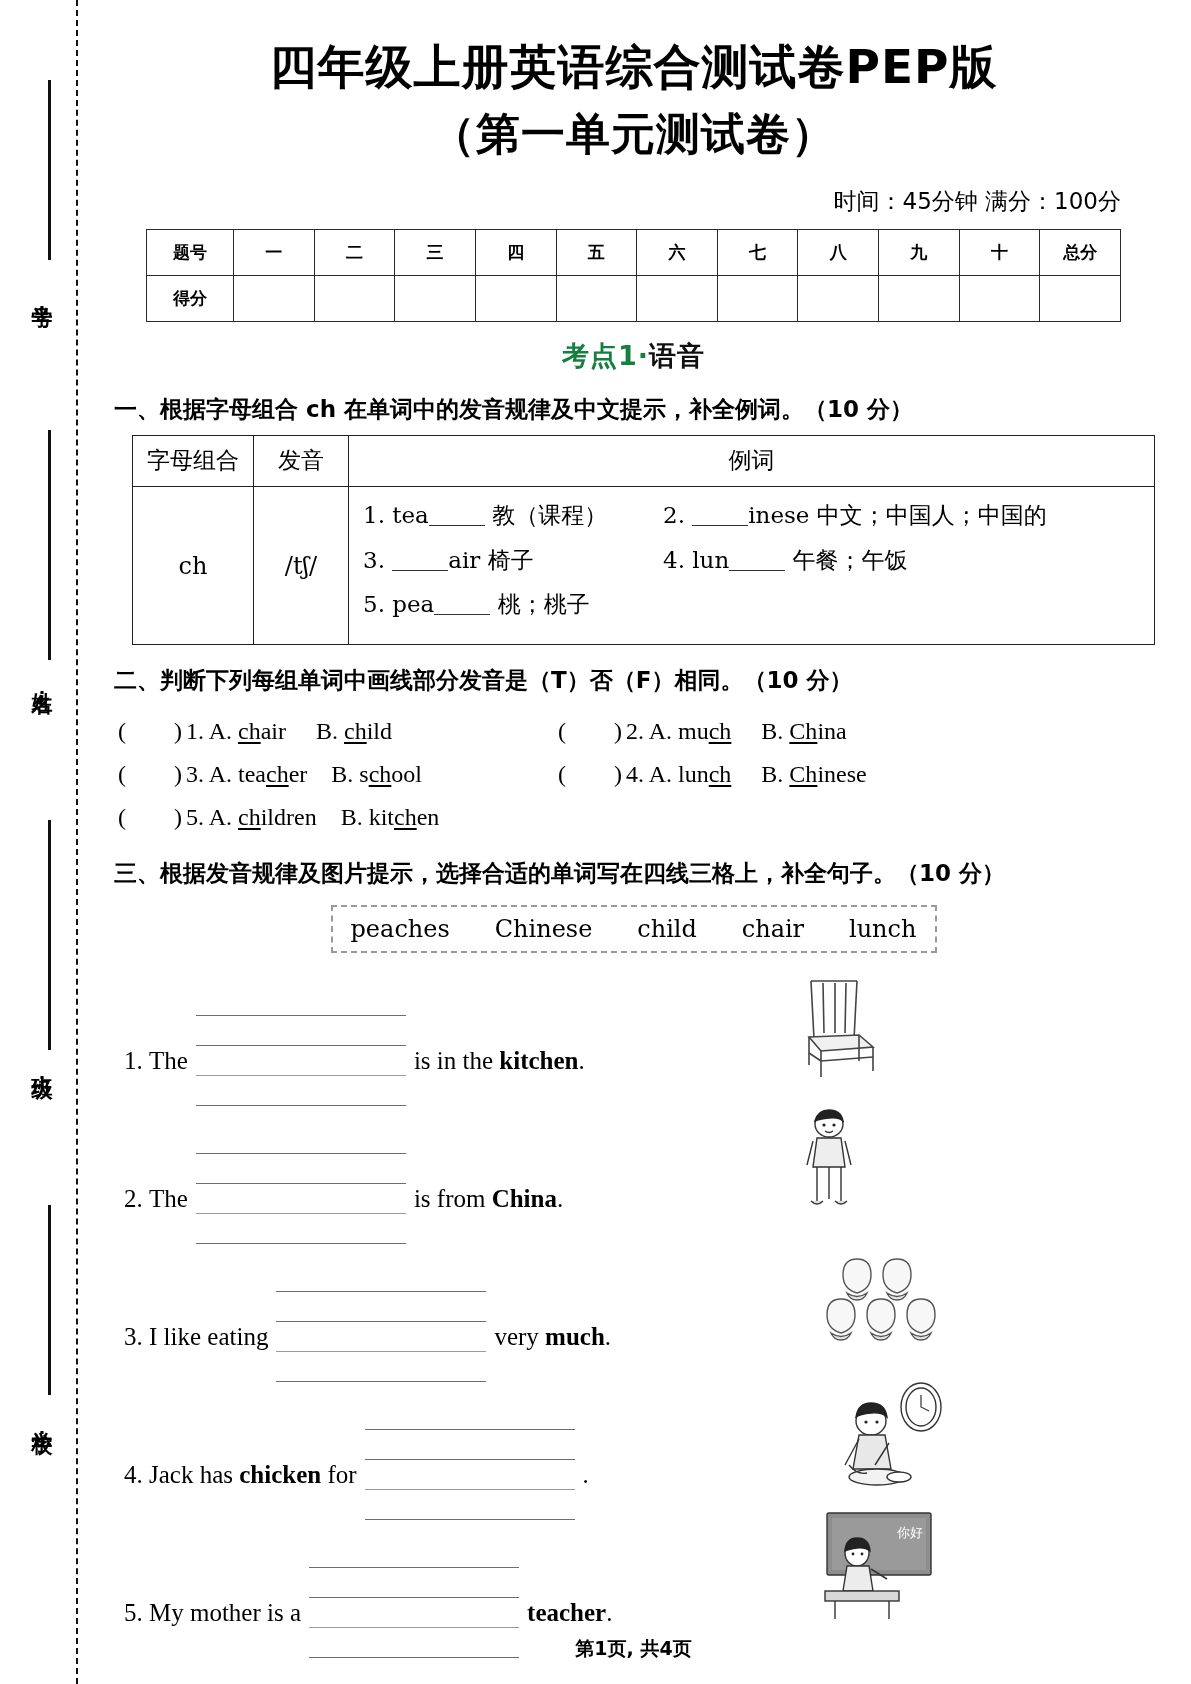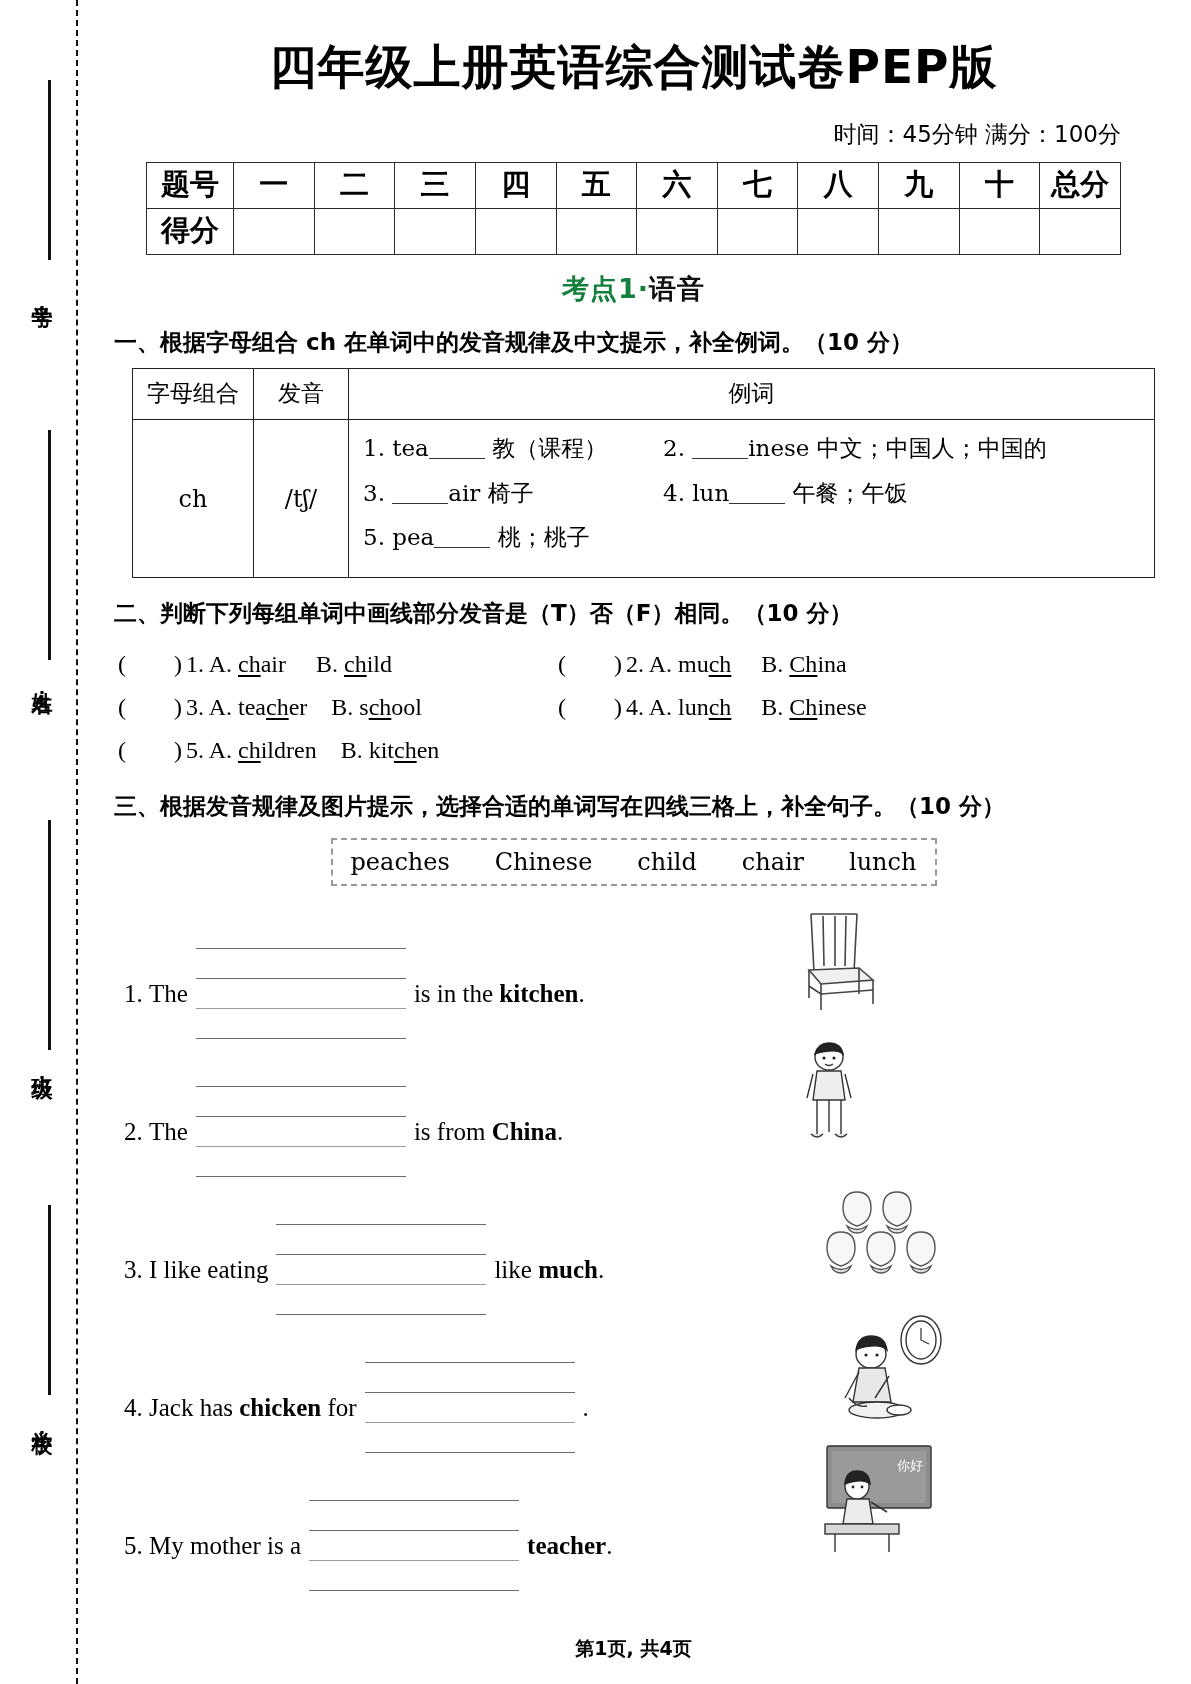--- a/index.html
+++ b/index.html
@@ -79,21 +79,21 @@
     border-collapse:collapse;
     width:100%;
     table-layout:fixed;
   }
   table.score-table td{
     border:1.5px solid #2a2a2a;
     height:43px;
     text-align:center;
     vertical-align:middle;
     font-family:"DejaVu Serif","Liberation Serif",serif;
-    font-size:29px;
+    font-size:17px;
     font-weight:bold;
   }
   table.score-table td.lbl{width:84px;}
 
   
   .kaodian{
     margin:16px 0 0 0;
     text-align:center;
     font-family:"DejaVu Sans","Liberation Sans",sans-serif;
     font-weight:bold;
@@ -223,20 +223,21 @@
   <div class="side-rule" style="top:820px;height:230px;"></div>
   <div class="side-label" style="top:1060px;">班级：</div>
 
   <div class="side-rule" style="top:1205px;height:190px;"></div>
   <div class="side-label" style="top:1415px;">学校：</div>
 </div>
 
 <div id="page">
 
   <div class="title-main">四年级上册英语综合测试卷PEP版</div>
+  <div class="title-sub">（第一单元测试卷）</div>
 
   <div class="timeline-row">时间：45分钟  满分：100分</div>
 
   <div class="score-table-wrap">
     <table class="score-table">
       <tbody>
           <tr>
         <td class="lbl">题号</td>
         <td>一</td>
         <td>二</td>
@@ -440,21 +441,21 @@
   <div class="sent-block">
     <div class="sent-line">
       <span>3.</span>&nbsp;
       <span>I like eating</span>
       <span class="fourline">
         <span class="fl l1"></span>
           <span class="fl l2"></span>
           <span class="fl l3"></span>
           <span class="fl l4"></span>
       </span>
-      <span>like</span>&nbsp;
+      <span>very</span>&nbsp;
       <b>much</b><span>.</span>
     </div>
     <div class="pic" style="top:6px;right:232px;">
       <svg width="130" height="96" viewBox="0 0 130 96">
         <g stroke="#555" stroke-width="1.4" fill="#f7f7f7">
           <path d="M36 6 q14 0 14 16 q0 14 -14 18 q-14 -4 -14 -18 q0 -16 14 -16Z"></path>
           <path d="M26 40 q10 7 20 0 q-3 7 -10 7 q-7 0 -10 -7Z" fill="#e4e4e4"></path>
           <path d="M76 6 q14 0 14 16 q0 14 -14 18 q-14 -4 -14 -18 q0 -16 14 -16Z"></path>
           <path d="M66 40 q10 7 20 0 q-3 7 -10 7 q-7 0 -10 -7Z" fill="#e4e4e4"></path>
           <path d="M20 46 q14 0 14 16 q0 14 -14 18 q-14 -4 -14 -18 q0 -16 14 -16Z"></path>

